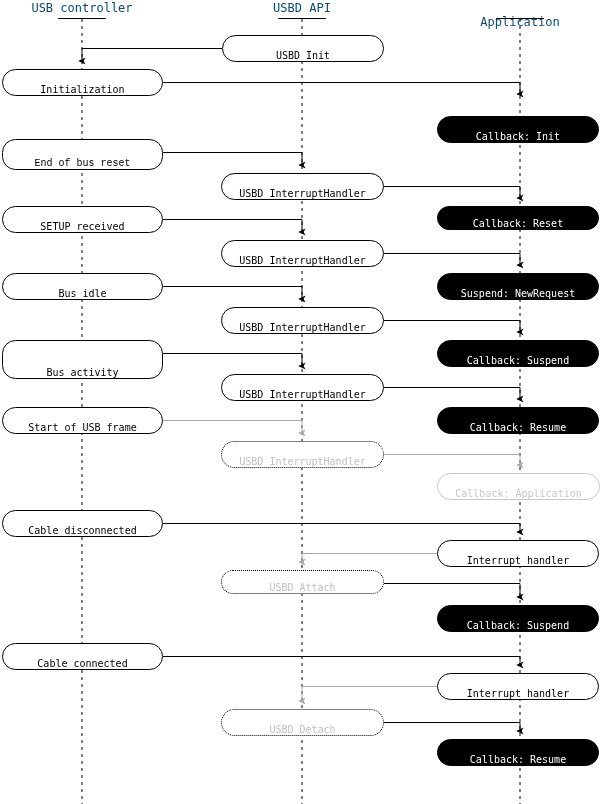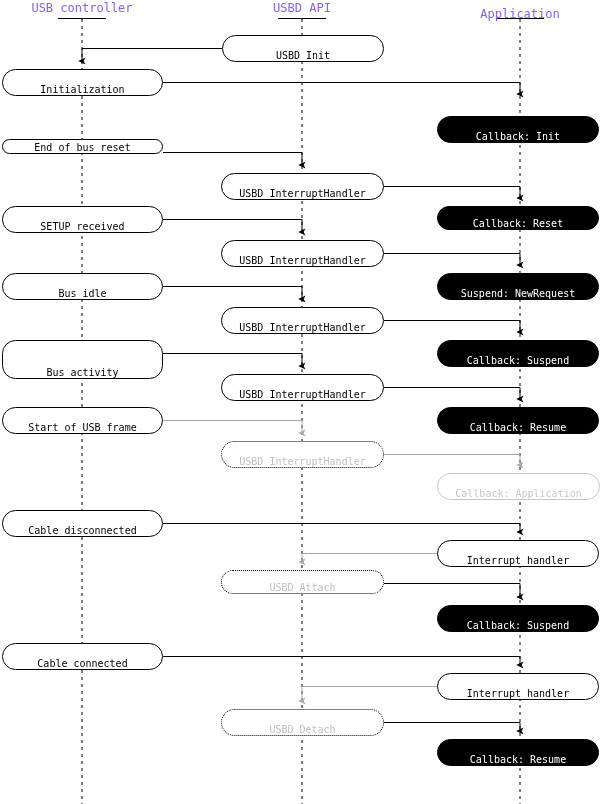--- a/index.html
+++ b/index.html
@@ -19,21 +19,21 @@
   #svg-layer {
     position: absolute;
     left: 0; top: 0;
     width: 600px;
     height: 804px;
   }
   .hdr-label {
     position: absolute;
     font-family: "DejaVu Sans Mono", "Liberation Mono", monospace;
     font-size: 12px;
-    color: #8b5cf6;
+    color: #0c4a6e;
     white-space: nowrap;
     transform: translateX(-50%);
     text-align: center;
     line-height: 14px;
   }
   .node {
     position: absolute;
     box-sizing: border-box;
     display: flex;
     align-items: flex-end;
@@ -140,33 +140,33 @@
         </g>
         <g>
           <path d="M 384 722.5 H 520 V 731" fill="none" stroke="#000000" stroke-width="1" marker-end="url(#arrow-black)"></path>
         </g>
       </g>
   </svg>
 
   <div id="headers-layer">
       <div class="hdr-label" style="left: 82px; top: 1px;">USB controller</div>
       <div class="hdr-label" style="left: 302px; top: 1px;">USBD API</div>
-      <div class="hdr-label" style="left: 520px; top: 7px;">Application</div>
+      <div class="hdr-label" style="left: 520px; top: 15px;">Application</div>
     </div>
   <div id="nodes-layer">
       <div class="node solid" style="left: 222px; top: 35px; width: 162px; height: 27px; border-radius: 13.5px;">
         <span>USBD_Init</span>
       </div>
       <div class="node solid" style="left: 2px; top: 69px; width: 161px; height: 27px; border-radius: 13.5px;">
         <span>Initialization</span>
       </div>
       <div class="node filled" style="left: 437px; top: 116px; width: 162px; height: 27px; border-radius: 13.5px;">
         <span>Callback: Init</span>
       </div>
-      <div class="node solid" style="left: 2px; top: 139px; width: 161px; height: 15px; border-radius: 13.5px;">
+      <div class="node solid" style="left: 2px; top: 139px; width: 161px; height: 31px; border-radius: 13.5px; font-family: Liberation Mono, monospace;">
         <span>End of bus reset</span>
       </div>
       <div class="node solid" style="left: 221px; top: 173px; width: 163px; height: 27px; border-radius: 13.5px;">
         <span>USBD_InterruptHandler</span>
       </div>
       <div class="node solid" style="left: 2px; top: 206px; width: 161px; height: 27px; border-radius: 13.5px;">
         <span>SETUP received</span>
       </div>
       <div class="node filled" style="left: 437px; top: 206px; width: 162px; height: 24px; border-radius: 13.5px;">
         <span>Callback: Reset</span>

